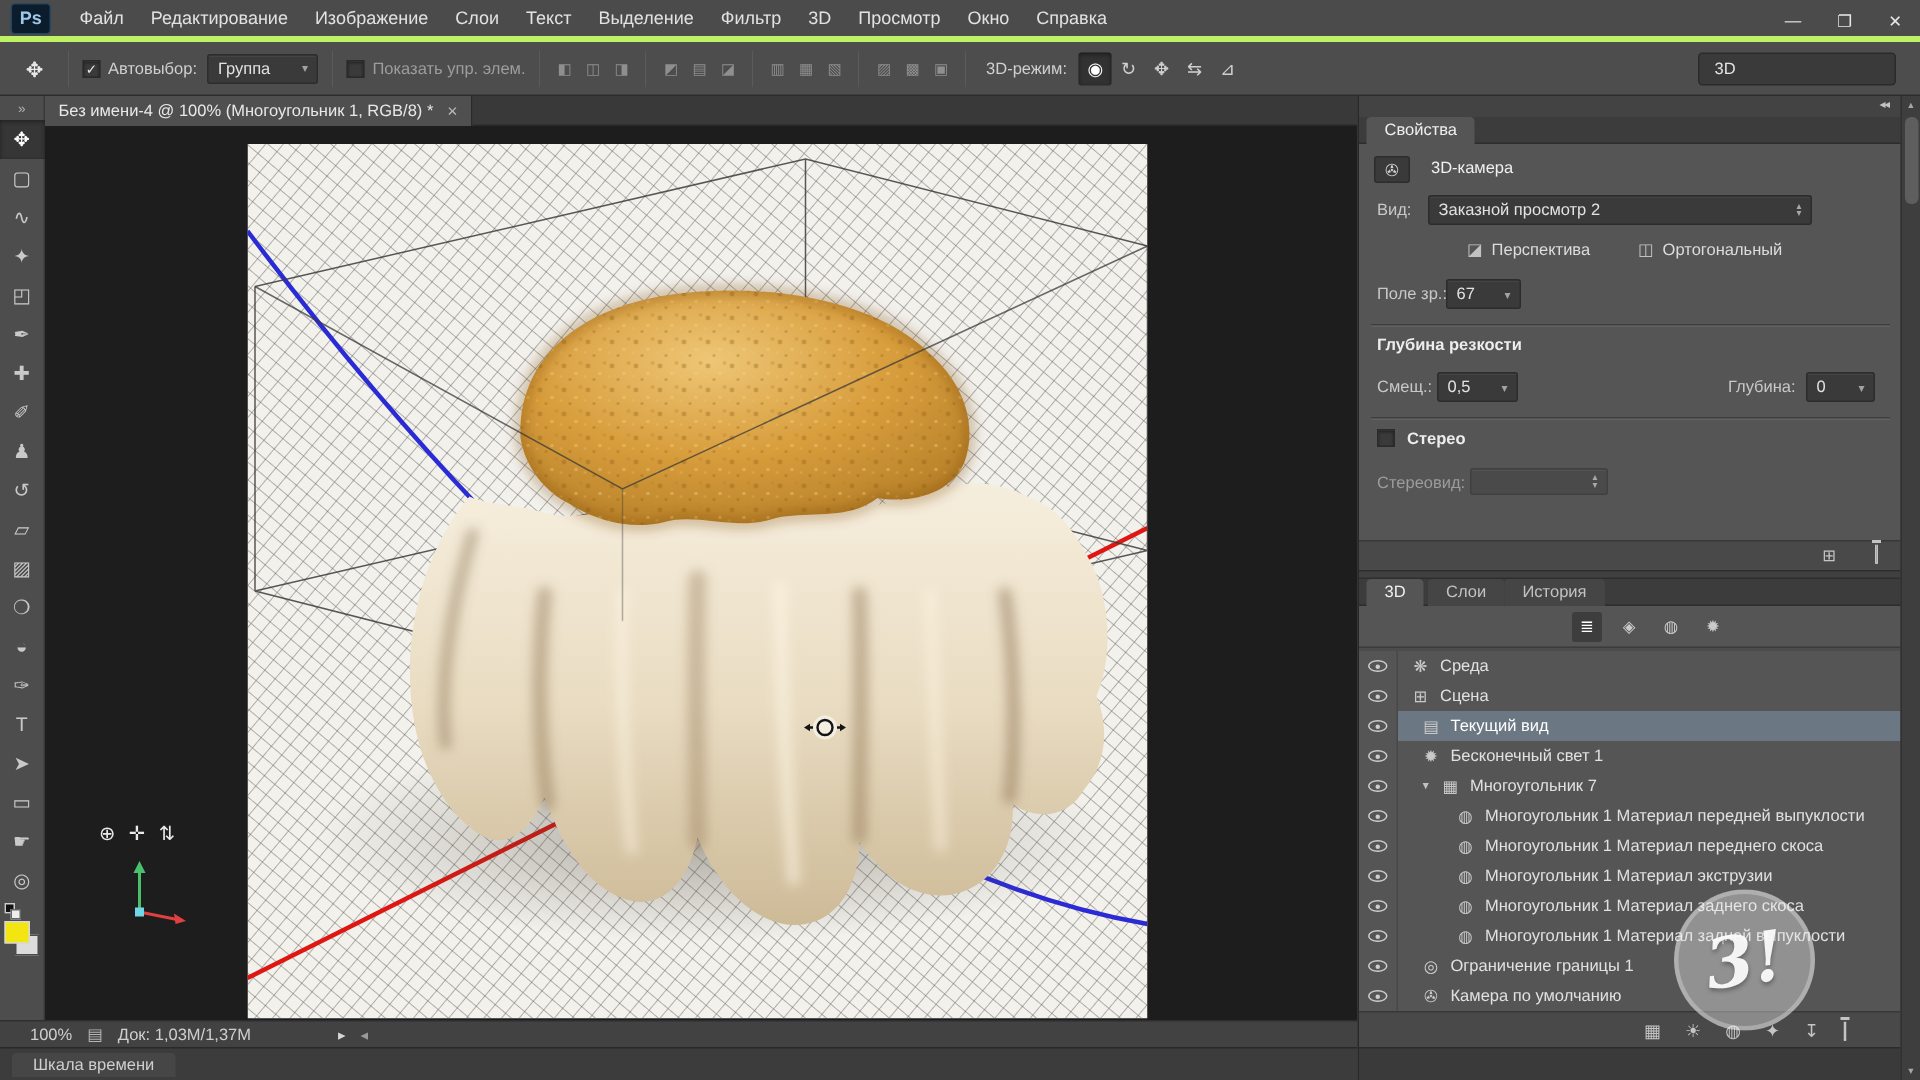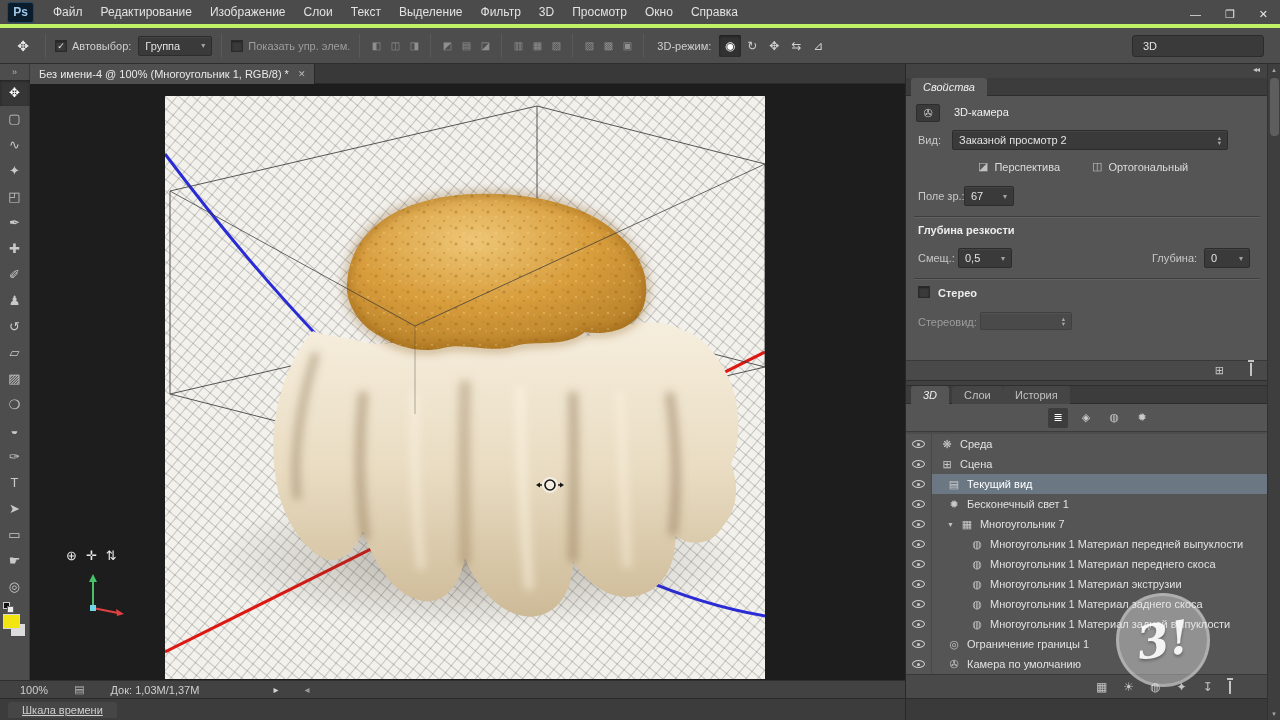--- a/index.html
+++ b/index.html
@@ -63,34 +63,34 @@
   
   .tabbar { left:30px; top:64px; width:875px; height:20px; background:#393939; border-bottom:1px solid #292929; }
   .doc-tab { display:inline-flex; height:20px; background:#4f4f4f; color:#e8e8e8;
     padding:0 9px; align-items:center; gap:9px; border-right:1px solid #2a2a2a; font-size:11px; }
   .doc-tab .close { color:#b9b9b9; font-size:9px; }
   .pasteboard { left:30px; top:84px; width:875px; height:596px; background:#1d1d1d; overflow:hidden; }
   .canvas-svg { left:135px; top:12px; }
   .vp-tools { left:36px; top:464px; display:flex; gap:9px; color:#e9e9e9; font-size:13px; }
   .gizmo { left:50px; top:488px; }
   .statusbar { left:0; top:680px; width:905px; height:18px; background:#424242;
-    border-top:1px solid #2e2e2e; display:flex; align-items:center; gap:26px;
+    border-top:1px solid #2e2e2e; display:flex; align-items:center; gap:10px;
     padding:0 12px 0 20px; color:#cfcfcf; }
   .statusbar .doc-icon { color:#b5b5b5; }
   .statusbar .play { margin-left:48px; color:#d6d6d6; font-size:10px; }
   .statusbar .play2 { color:#9a9a9a; font-size:10px; }
 
   
   .rightdock { left:905px; top:64px; width:375px; height:656px; background:#4c4c4c; border-left:1px solid #282828; }
   .dock-top { left:0; top:0; width:375px; height:14px; background:#434343; }
   .dock-collapse { position:absolute; right:22px; top:1px; font-size:8px; color:#c2c2c2; letter-spacing:-1px; }
   .tabstrip { left:0; width:362px; height:18px; background:#3c3c3c; border-bottom:1px solid #2d2d2d; }
   .panel-tab { position:absolute; top:0; height:18px; padding:0 12px; display:flex;
     align-items:center; font-size:11px; border-radius:3px 3px 0 0; color:#c2c2c2; background:#454545; }
-  .panel-tab.active { background:#555555; color:#efefef;font-style:italic; }
+  .panel-tab.active { background:#555555; color:#efefef; }
   .props-tabstrip { top:14px; }
   .props-body { left:0; top:32px; width:362px; height:264px; background:#555555; }
   .badge { position:absolute; width:24px; height:18px; background:#3a3a3a; border:1px solid #2d2d2d;
     border-radius:2px; display:flex; align-items:center; justify-content:center; color:#d0d0d0; font-size:11px; }
   .props-title { position:absolute; left:48px; top:10px; font-weight:normal; color:#f0f0f0; }
   .plabel { position:absolute; color:#c8c8c8; white-space:nowrap; }
   .plabel.dim { color:#9c9c9c; }
   .pbold { font-weight:bold; color:#ededed; }
   .divider { position:absolute; left:8px; width:346px; height:2px;
     border-top:1px solid #3e3e3e; border-bottom:1px solid #616161; }
@@ -128,21 +128,21 @@
     border-radius:0 0 2px 2px; position:relative; margin-top:3px; }
   .trash::before { content:""; position:absolute; top:-3px; left:-3px; right:-3px; height:2px; background:#c4c4c4; }
   .v-scrollbar { right:0; top:0; width:13px; height:656px; background:#3e3e3e; border-left:1px solid #313131; }
   .sb-arrow { position:absolute; left:0; width:12px; text-align:center; font-size:7px; color:#a6a6a6; }
   .sb-thumb { position:absolute; left:2px; top:14px; width:9px; height:58px; background:#5e5e5e; border-radius:4px; }
 
   
   .timeline { left:0; top:698px; width:905px; height:22px; background:#3c3c3c;
     border-top:1px solid #292929; display:flex; align-items:center; }
   .tl-tab { margin-left:8px; padding:2px 14px; background:#464646; border-radius:3px 3px 0 0;
-    color:#cfcfcf; font-size:11px;text-decoration:underline; }
+    color:#cfcfcf; font-size:11px; }
   .watermark { left:1116px; top:593px; width:94px; height:94px; border-radius:50%;
     background:rgba(235,235,235,.40); border:3px solid rgba(255,255,255,.28);
     display:flex; align-items:center; justify-content:center; z-index:50; }
   .watermark span { font-family:"DejaVu Serif",serif; font-size:46px; font-weight:bold;
     font-style:italic; color:rgba(255,255,255,.92); text-shadow:0 2px 3px rgba(0,0,0,.3);
     transform:rotate(-8deg); }
 </style>
 </head>
 <body>
 
@@ -363,21 +363,21 @@
     <div class="abs tabstrip props-tabstrip">
       <div class="panel-tab active" style="left:5px;">
         <span>Свойства</span>
       </div>
     </div>
     <div class="abs props-body">
       <div class="badge" style="left:10px;top:8px;">✇</div>
       <div class="props-title">3D-камера</div>
 
       <span class="plabel" style="left:12px;top:38px;">Вид:</span>
-      <div class="combo abs" style="left:46px;top:34px;width:276px;text-align:right;">
+      <div class="combo abs" style="left:46px;top:34px;width:256px;text-align:right;">
         <span>Заказной просмотр 2</span>
         <span class="updown">
           <span>▴</span>
             <span>▾</span>
         </span>
       </div>
 
       <div class="toggle" style="left:72px;top:64px;">
         <span class="ticon">◪</span>
         <span>Перспектива</span>

